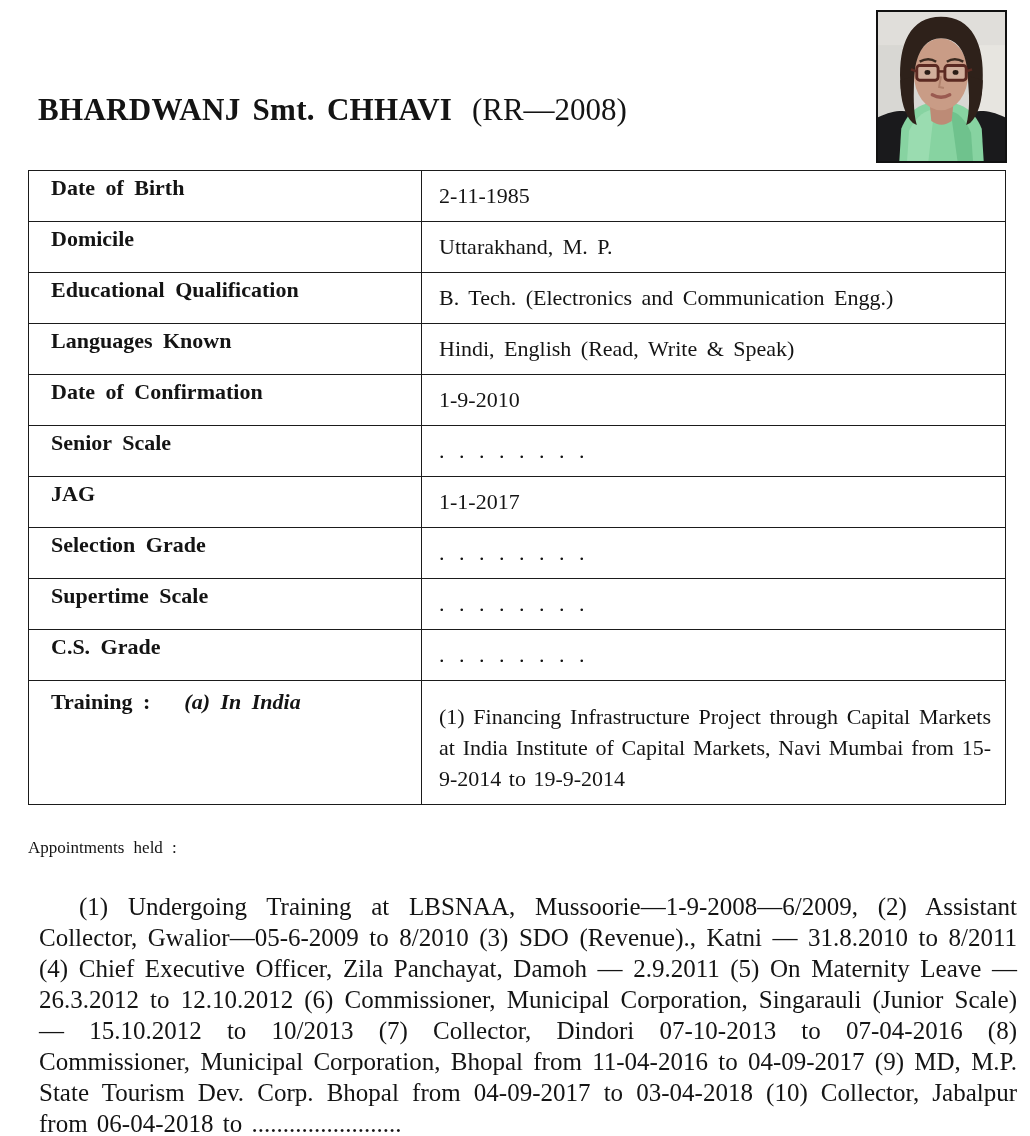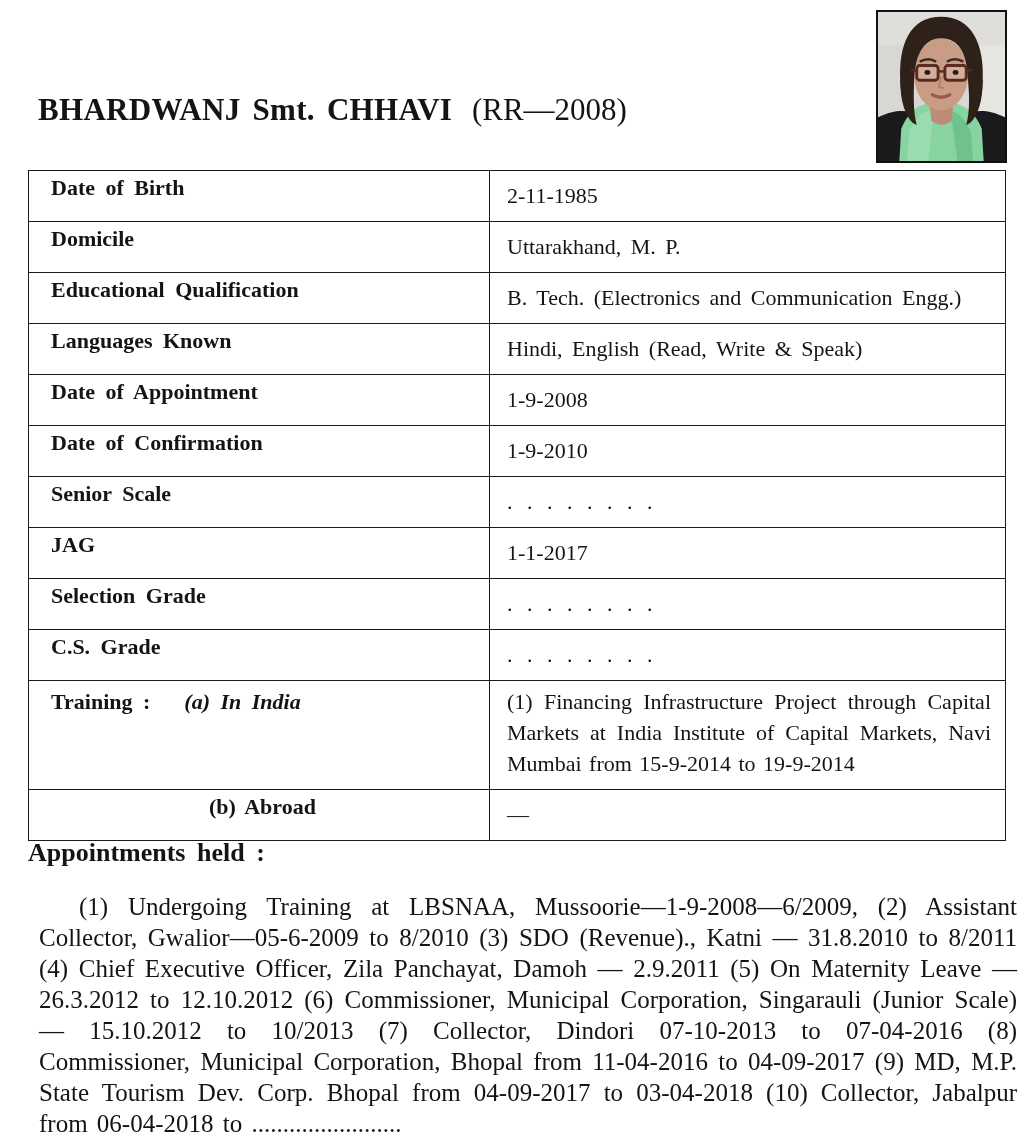--- a/index.html
+++ b/index.html
@@ -62,59 +62,59 @@
     border-collapse: collapse;
     table-layout: fixed;
   }
   table.profile td {
     border: 1.6px solid #1b1b1b;
     font-size: 22px;
     vertical-align: middle;
     background: #ffffff;
   }
   td.lbl {
-    width: 461px;
+    width: 393px;
     font-weight: bold;
     font-size: 21.5px;
     padding: 4px 10px 20px 22px;
     word-spacing: 5px;
   }
   td.val {
     padding: 4px 14px 4px 17px;
     word-spacing: 4px;
   }
   tr.r td { height: 41px; box-sizing: border-box; }
   td.dots { letter-spacing: 1px; word-spacing: 7px; }
 
   tr.training td { vertical-align: top; }
   td.training-lbl { padding-top: 8px; }
   .training-a { margin-left: 34px; font-style: italic; }
   td.training-val {
     text-align: justify;
     line-height: 31px;
-    padding-top: 5px;
+    padding-top: 20px;
     padding-bottom: 10px;
     word-spacing: 2px;
   }
   tr.abroad-row td { height: 46px; box-sizing: border-box; }
   td.abroad-lbl {
     font-weight: bold;
     font-size: 21.5px;
     padding-left: 180px;
     word-spacing: 4px;
   }
 
   
   .appointments-heading {
     position: absolute;
     left: 28px;
     top: 838px;
     margin: 0;
-    font-size: 26px;
-    font-weight: bold;
+    font-size: 17px;
+    font-weight: normal;
     word-spacing: 5px;
   }
   .appointments-body {
     position: absolute;
     left: 28px;
     top: 880px;
     width: 978px;
     margin: 11px;
     font-size: 25px;
     line-height: 31px;
@@ -183,52 +183,48 @@
       </tr>
       <tr class="r">
         <td class="lbl">Educational Qualification</td>
         <td class="val">B. Tech. (Electronics and Communication Engg.)</td>
       </tr>
       <tr class="r">
         <td class="lbl">Languages Known</td>
         <td class="val">Hindi, English (Read, Write &amp; Speak)</td>
       </tr>
       <tr class="r">
-        <td class="lbl">Date of Appointment</td>
-        <td class="val">1-9-2008</td>
-      </tr>
-      <tr class="r">
         <td class="lbl">Date of Confirmation</td>
         <td class="val">1-9-2010</td>
       </tr>
       <tr class="r">
         <td class="lbl">Senior Scale</td>
         <td class="val dots">. . . . . . . .</td>
       </tr>
       <tr class="r">
         <td class="lbl">JAG</td>
         <td class="val">1-1-2017</td>
       </tr>
       <tr class="r">
         <td class="lbl">Selection Grade</td>
+        <td class="val dots">. . . . . . . .</td>
+      </tr>
+      <tr class="r">
+        <td class="lbl">Supertime Scale</td>
         <td class="val dots">. . . . . . . .</td>
       </tr>
       <tr class="r">
         <td class="lbl">C.S. Grade</td>
         <td class="val dots">. . . . . . . .</td>
       </tr>
       <tr class="training">
         <td class="lbl training-lbl">
           <span>Training :</span><span class="training-a">(a) In India</span>
         </td>
         <td class="val training-val">(1) Financing Infrastructure Project through Capital Markets at India Institute of Capital Markets, Navi Mumbai from 15-9-2014 to 19-9-2014</td>
       </tr>
-      <tr class="abroad-row">
-        <td class="lbl abroad-lbl">(b) Abroad</td>
-        <td class="val">—</td>
-      </tr>
     </tbody>
   </table>
 
   <h2 class="appointments-heading">Appointments held :</h2>
   <p class="appointments-body">(1) Undergoing Training at LBSNAA, Mussoorie—1-9-2008—6/2009, (2) Assistant Collector, Gwalior—05-6-2009 to 8/2010 (3) SDO (Revenue)., Katni — 31.8.2010 to 8/2011 (4) Chief Executive Officer, Zila Panchayat, Damoh — 2.9.2011 (5) On Maternity Leave — 26.3.2012 to 12.10.2012 (6) Commissioner, Municipal Corporation, Singarauli (Junior Scale) — 15.10.2012 to 10/2013 (7) Collector, Dindori 07-10-2013 to 07-04-2016 (8) Commissioner, Municipal Corporation, Bhopal from 11-04-2016 to 04-09-2017 (9) MD, M.P. State Tourism Dev. Corp. Bhopal from 04-09-2017 to 03-04-2018 (10) Collector, Jabalpur from 06-04-2018 to ........................</p>
 
 </div>
 
 </body></html>

